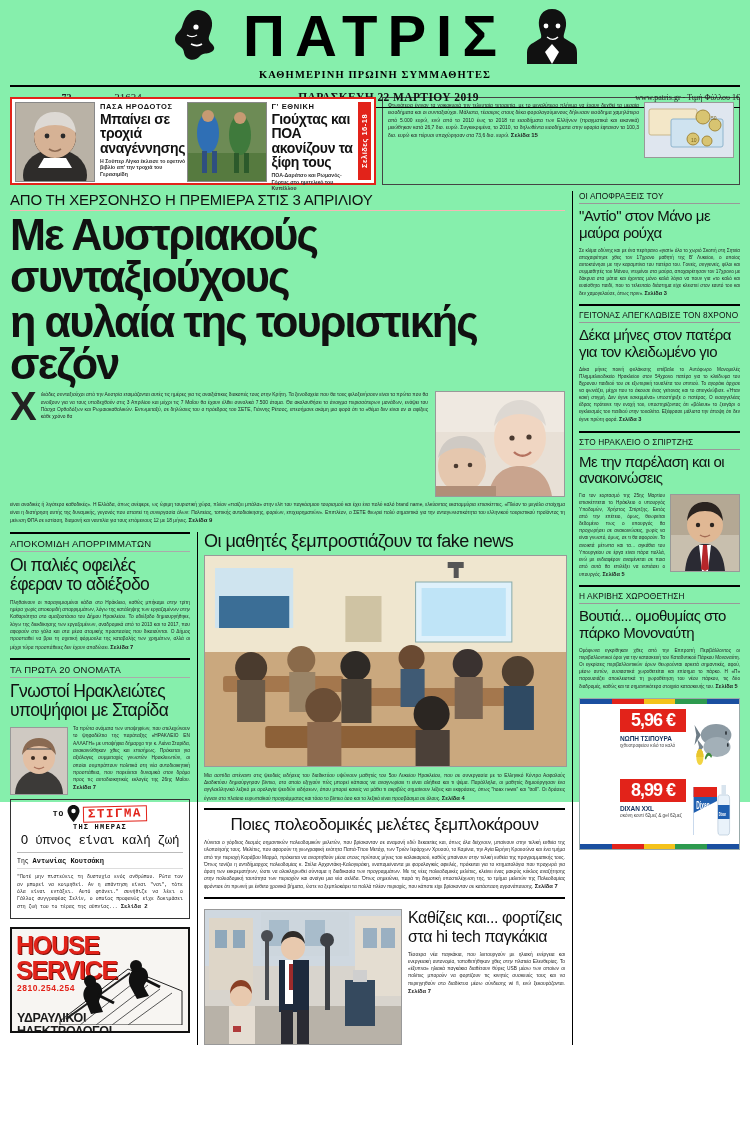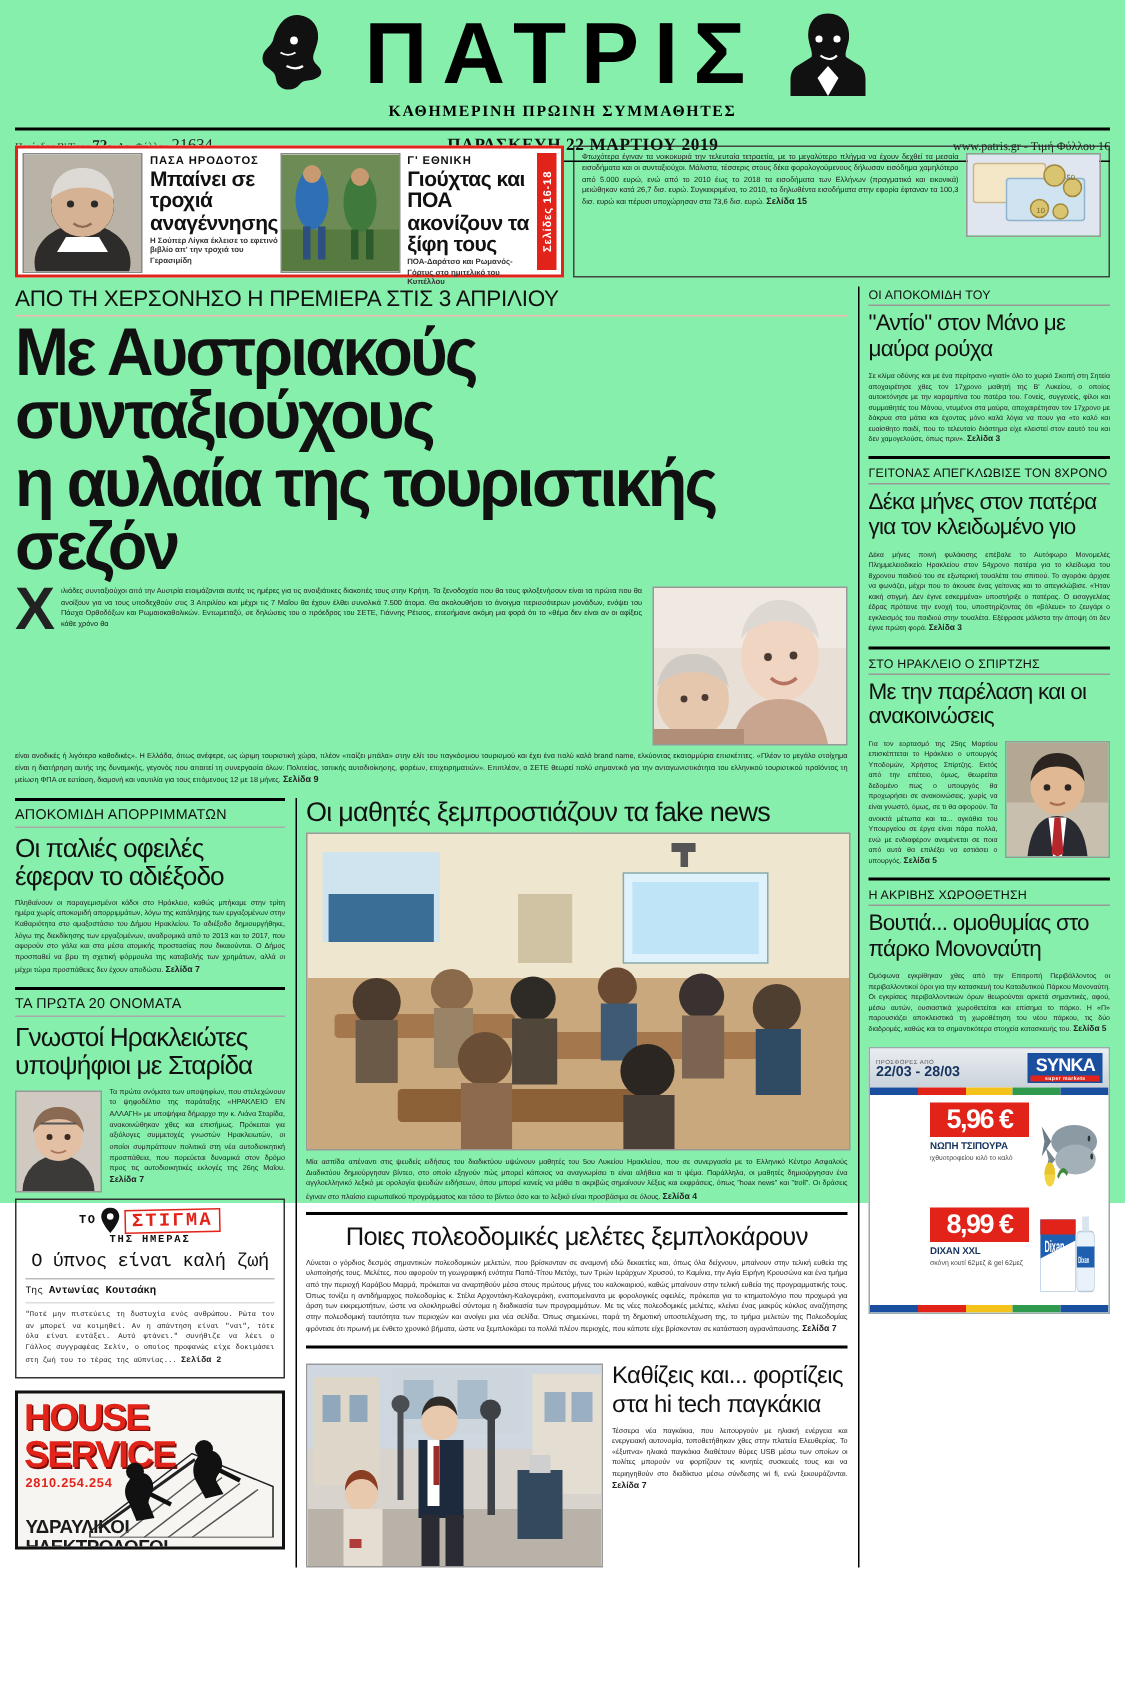--- a/index.html
+++ b/index.html
@@ -444,21 +444,21 @@
               </div>
             </div>
           </div>
         </div>
       </div>
     </div>
 
     <div class="col-right">
 
       <div>
-        <div class="rc-kicker">ΟΙ ΑΠΟΚΟΜΙΔΗ ΤΟΥ</div>
+        <div class="rc-kicker">ΟΙ ΑΠΟΦΡΑΞΕΙΣ ΤΟΥ</div>
         <div class="rc-head">"Αντίο" στον Μάνο με μαύρα ρούχα</div>
         <div class="rc-body">
           <span>Σε κλίμα οδύνης και με ένα περίτρανο «γιατί» όλο το χωριό Σκοπή στη Σητεία αποχαιρέτησε χθες τον 17χρονο μαθητή της Β' Λυκείου, ο οποίος αυτοκτόνησε με την καραμπίνα του πατέρα του. Γονείς, συγγενείς, φίλοι και συμμαθητές του Μάνου, ντυμένοι στα μαύρα, αποχαιρέτησαν τον 17χρονο με δάκρυα στα μάτια και έχοντας μόνο καλά λόγια να πουν για «το καλό και ευαίσθητο παιδί, που το τελευταίο διάστημα είχε κλειστεί στον εαυτό του και δεν χαμογελούσε, όπως πριν».</span>
           <b>Σελίδα 3</b>
         </div>
       </div>
 
       <div class="rc-sep">
         <div class="rc-kicker">ΓΕΙΤΟΝΑΣ ΑΠΕΓΚΛΩΒΙΣΕ ΤΟΝ 8ΧΡΟΝΟ</div>
         <div class="rc-head">Δέκα μήνες στον πατέρα για τον κλειδωμένο γιο</div>
@@ -494,30 +494,20 @@
       <div class="rc-sep" style="clear:both;">
         <div class="rc-kicker">Η ΑΚΡΙΒΗΣ ΧΩΡΟΘΕΤΗΣΗ</div>
         <div class="rc-head">Βουτιά... ομοθυμίας στο πάρκο Μονοναύτη</div>
         <div class="rc-body">
           <span>Ομόφωνα εγκρίθηκαν χθες από την Επιτροπή Περιβάλλοντος οι περιβαλλοντικοί όροι για την κατασκευή του Καταδυτικού Πάρκου Μονοναύτη. Οι εγκρίσεις περιβαλλοντικών όρων θεωρούνται αρκετά σημαντικές, αφού, μέσω αυτών, ουσιαστικά χωροθετείται και επίσημα το πάρκο. Η «Π» παρουσιάζει αποκλειστικά τη χωροθέτηση του νέου πάρκου, τις δύο διαδρομές, καθώς και τα σημαντικότερα στοιχεία κατασκευής του.</span>
           <b>Σελίδα 5</b>
         </div>
       </div>
 
       <div class="synka">
-        <div class="sy-top">
-          <div>
-            <div class="sy-pre">ΠΡΟΣΦΟΡΕΣ ΑΠΟ</div>
-            <div class="sy-dates">22/03 - 28/03</div>
-          </div>
-          <div class="sy-logo">
-            <span>SYNKA</span>
-            <small>super markets</small>
-          </div>
-        </div>
         <div class="sy-stripe">
           <i style="background:#1a4fa0"></i>
             <i style="background:#e2231a"></i>
             <i style="background:#f4c21b"></i>
             <i style="background:#2d9a4e"></i>
             <i style="background:#1a4fa0"></i>
         </div>
 
         <div class="sy-item">
           <div class="sy-pricebox">

